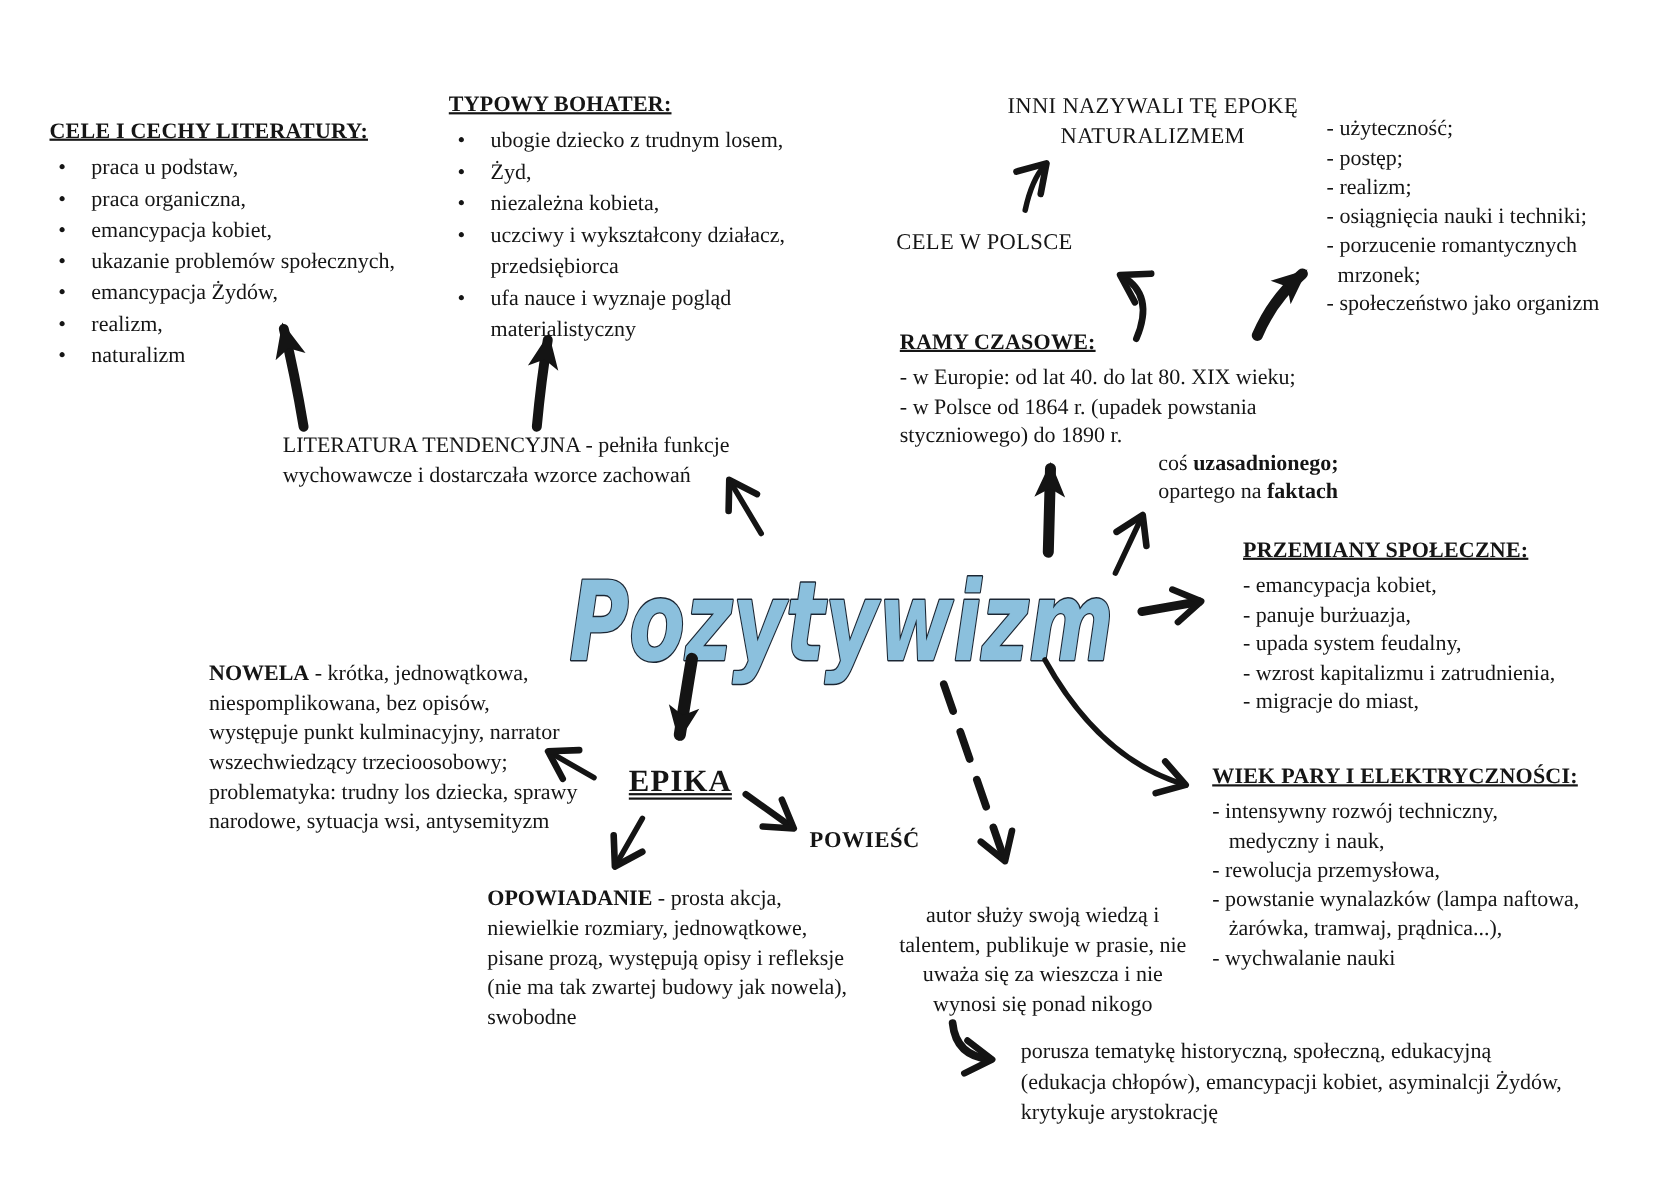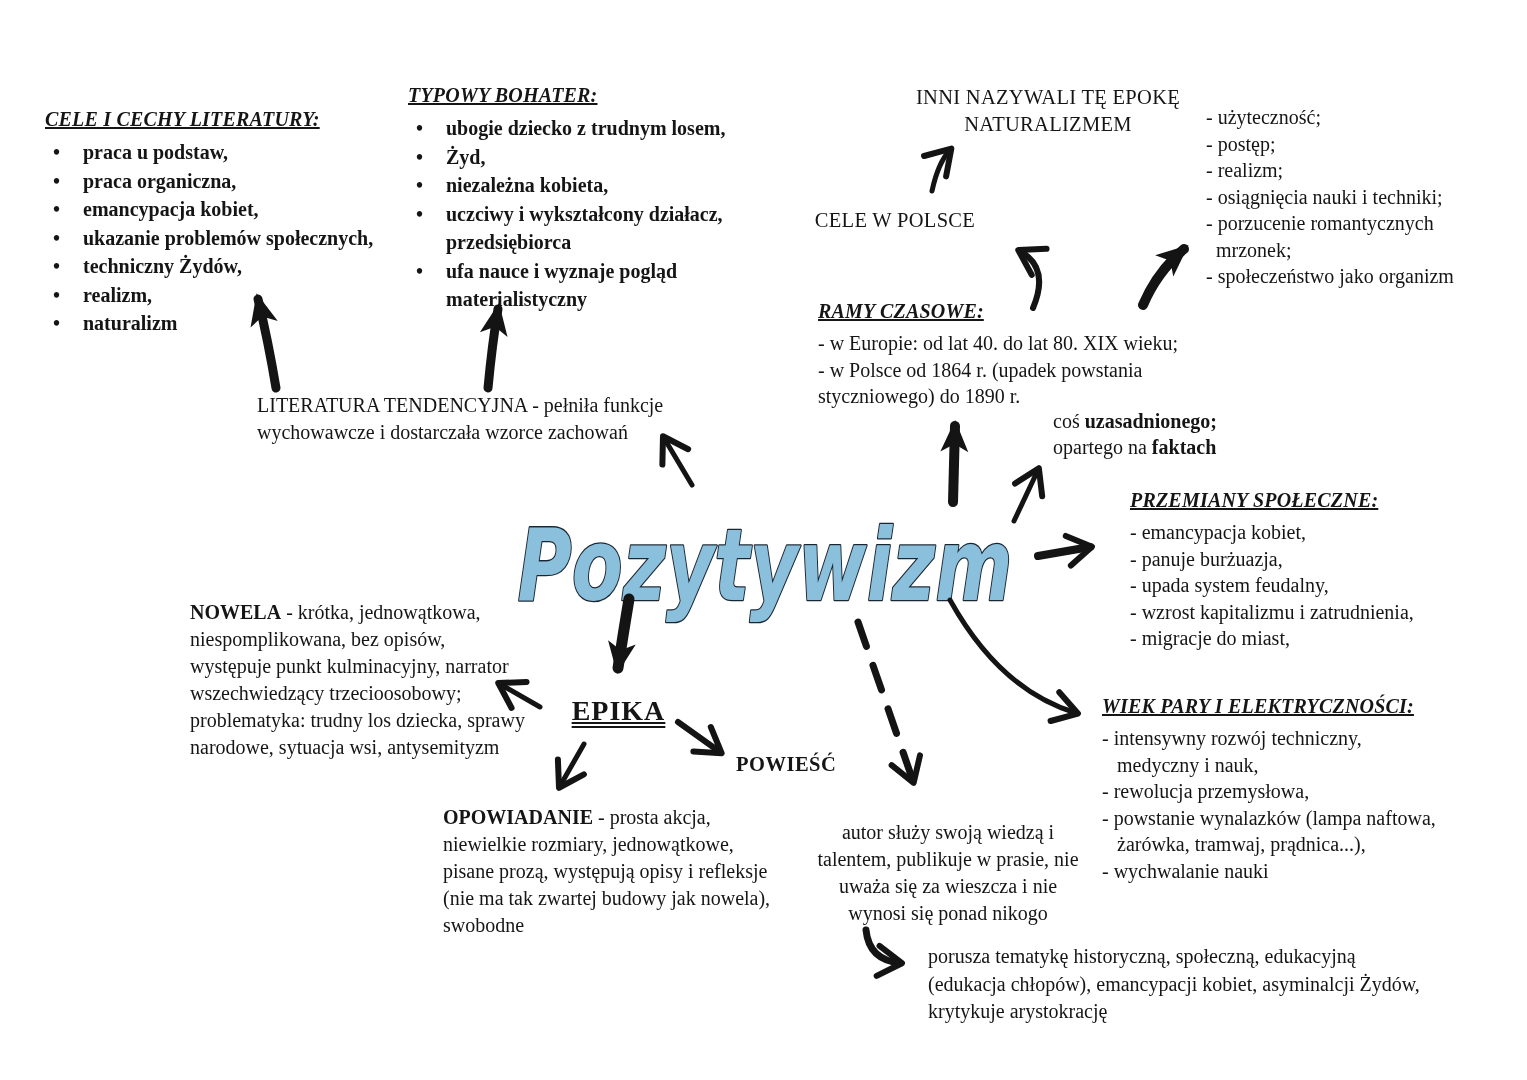--- a/index.html
+++ b/index.html
@@ -1,23 +1,23 @@
 <!DOCTYPE html>
 <html lang="pl"><head>
 <meta charset="utf-8">
 <style>
   html,body{margin:0;padding:0;background:#ffffff;}
   body{font-family:"Liberation Serif", serif; color:#151515;}
   .canvas{position:relative;width:1527px;height:1080px;background:#ffffff;overflow:hidden;}
   .arrows{position:absolute;left:0;top:0;z-index:0;pointer-events:none;}
   .block{position:absolute;z-index:1;font-size:20px;line-height:27px;}
-  .hd{font-weight:bold;text-decoration:underline;letter-spacing:.2px;margin-bottom:5px;font-style:italic;}
+  .hd{font-weight:bold;text-decoration:underline;letter-spacing:.2px;margin-bottom:5px;}
   .center{text-align:center;}
   .caps{font-size:20.5px;line-height:27px;letter-spacing:.3px;}
-  ul.bullets{list-style:none;margin:2px 0 0 0;padding:0;font-weight:bold;}
+  ul.bullets{list-style:none;margin:2px 0 0 0;padding:0;}
   ul.bullets li{position:relative;padding-left:38px;line-height:28.5px;}
   ul.bullets li::before{content:"\2022";position:absolute;left:8px;top:0;}
   .dashlines div{white-space:pre-wrap;line-height:26.5px;}
   .lead{font-weight:bold;}
   .epika{font-size:28px;font-weight:bold;text-decoration:underline double;letter-spacing:1px;}
   .powiesc{font-size:20.5px;font-weight:bold;letter-spacing:.5px;}
   .cos-line b{font-weight:bold;}
 </style>
 </head>
 <body>
@@ -56,21 +56,21 @@
     </g>
   </svg>
 
   <div class="block" style="left:45px;top:106px;width:370px;">
     <div class="hd">CELE I CECHY LITERATURY:</div>
     <ul class="bullets">
         <li>praca u podstaw,</li>
         <li>praca organiczna,</li>
         <li>emancypacja kobiet,</li>
         <li>ukazanie problemów społecznych,</li>
-        <li>techniczny Żydów,</li>
+        <li>emancypacja Żydów,</li>
         <li>realizm,</li>
         <li>naturalizm</li>
       </ul>
   </div>
 
   <div class="block" style="left:408px;top:82px;width:348px;">
     <div class="hd">TYPOWY BOHATER:</div>
     <ul class="bullets" style="--pl:35px">
         <li>ubogie dziecko z trudnym losem,</li>
         <li>Żyd,</li>

